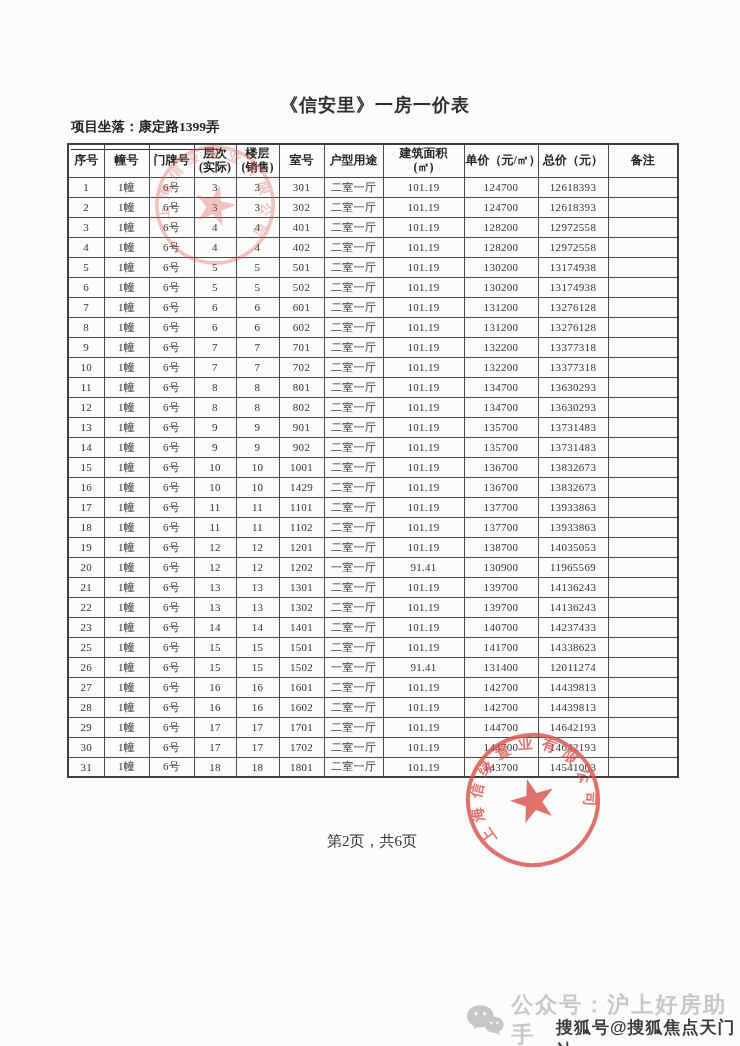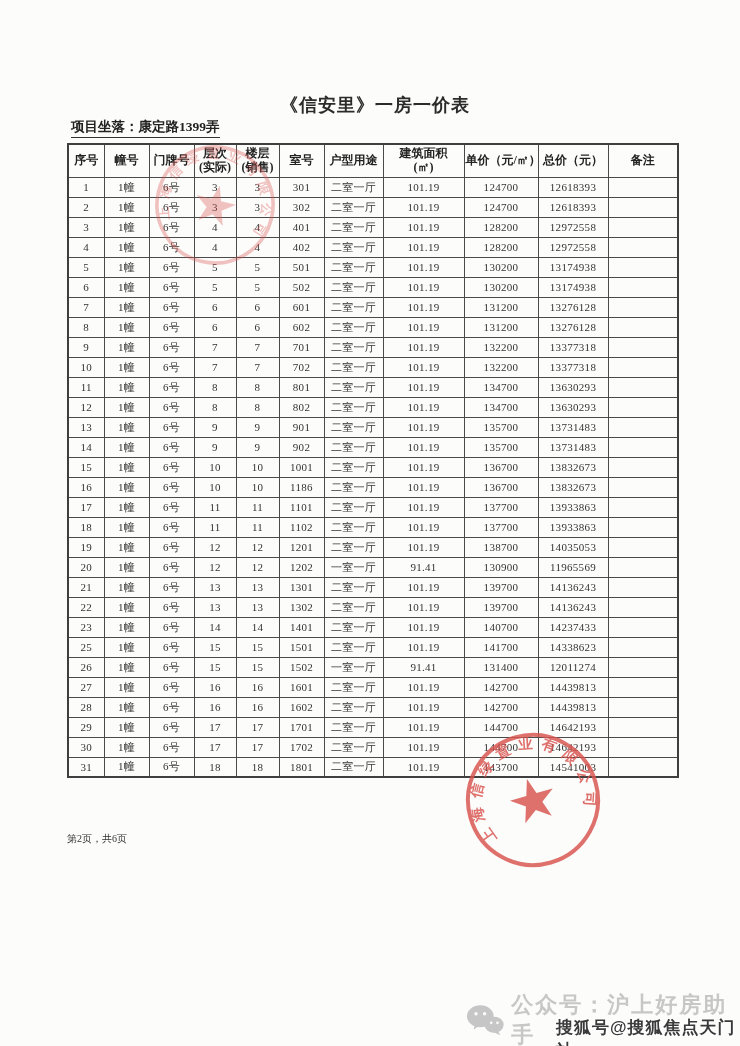--- a/index.html
+++ b/index.html
@@ -12,42 +12,42 @@
     color:#2e2e2e;
   }
   .doc-title{
     position:absolute; top:90px; left:67px; width:610px;
     text-align:center; font-size:18px; font-weight:bold;
     letter-spacing:1px; margin:3px; color:#2b2b2b;
   }
   .location-line{
     position:absolute; top:118px; left:71px;
     font-size:13.5px; font-weight:bold; color:#222;
-    border-bottom:1.5px solid #333; padding-bottom:1px;
+    border-bottom:1.5px solid #333; padding-bottom:13px;
   }
   table.price-table{
     position:absolute; top:143px; left:67px;
     width:610px; border-collapse:collapse; table-layout:fixed;
     border:2px solid #3f3f3f;
   }
   .price-table th, .price-table td{
     border:1px solid #4a4a4a; padding:0 1px;
     text-align:center; vertical-align:middle; overflow:hidden; white-space:nowrap;
   }
   .price-table thead th{
     height:33px; font-size:12px; font-weight:bold; line-height:1.15; color:#222;text-align:center;
   }
   .price-table thead .sub{ font-size:12px; font-weight:bold; display:block; }
   .price-table thead .sub:empty{ display:none; }
   .price-table tbody td{
     height:20px; font-size:11px; color:#333; letter-spacing:.3px;
   }
   .page-footer{
     position:absolute; top:832px; left:67px; width:610px;
-    text-align:left; font-size:10px; color:#333;
+    text-align:center; font-size:15px; color:#333;
   }
   .seal{ position:absolute; pointer-events:none; }
   .seal-bottom{ left:458px; top:725px; width:150px; height:150px;
     transform:rotate(-16deg); opacity:.82; }
   .seal-top{ left:147px; top:137px; width:136px; height:136px;
     transform:rotate(14deg); opacity:.34; }
   .seal svg{ width:100%; height:100%; }
   .seal .ring{ fill:none; stroke:var(--seal-color); stroke-width:4; }
   .seal .seal-arc-text{ fill:var(--seal-color); font-size:14.5px; font-weight:bold;
     letter-spacing:7.5px; font-family:"Liberation Serif","DejaVu Serif",serif; }
@@ -296,21 +296,21 @@
         <td>136700</td>
         <td>13832673</td>
         <td></td>
       </tr>
       <tr>
         <td>16</td>
         <td>1幢</td>
         <td>6号</td>
         <td>10</td>
         <td>10</td>
-        <td>1186</td>
+        <td>1429</td>
         <td>二室一厅</td>
         <td>101.19</td>
         <td>136700</td>
         <td>13832673</td>
         <td></td>
       </tr>
       <tr>
         <td>17</td>
         <td>1幢</td>
         <td>6号</td>

